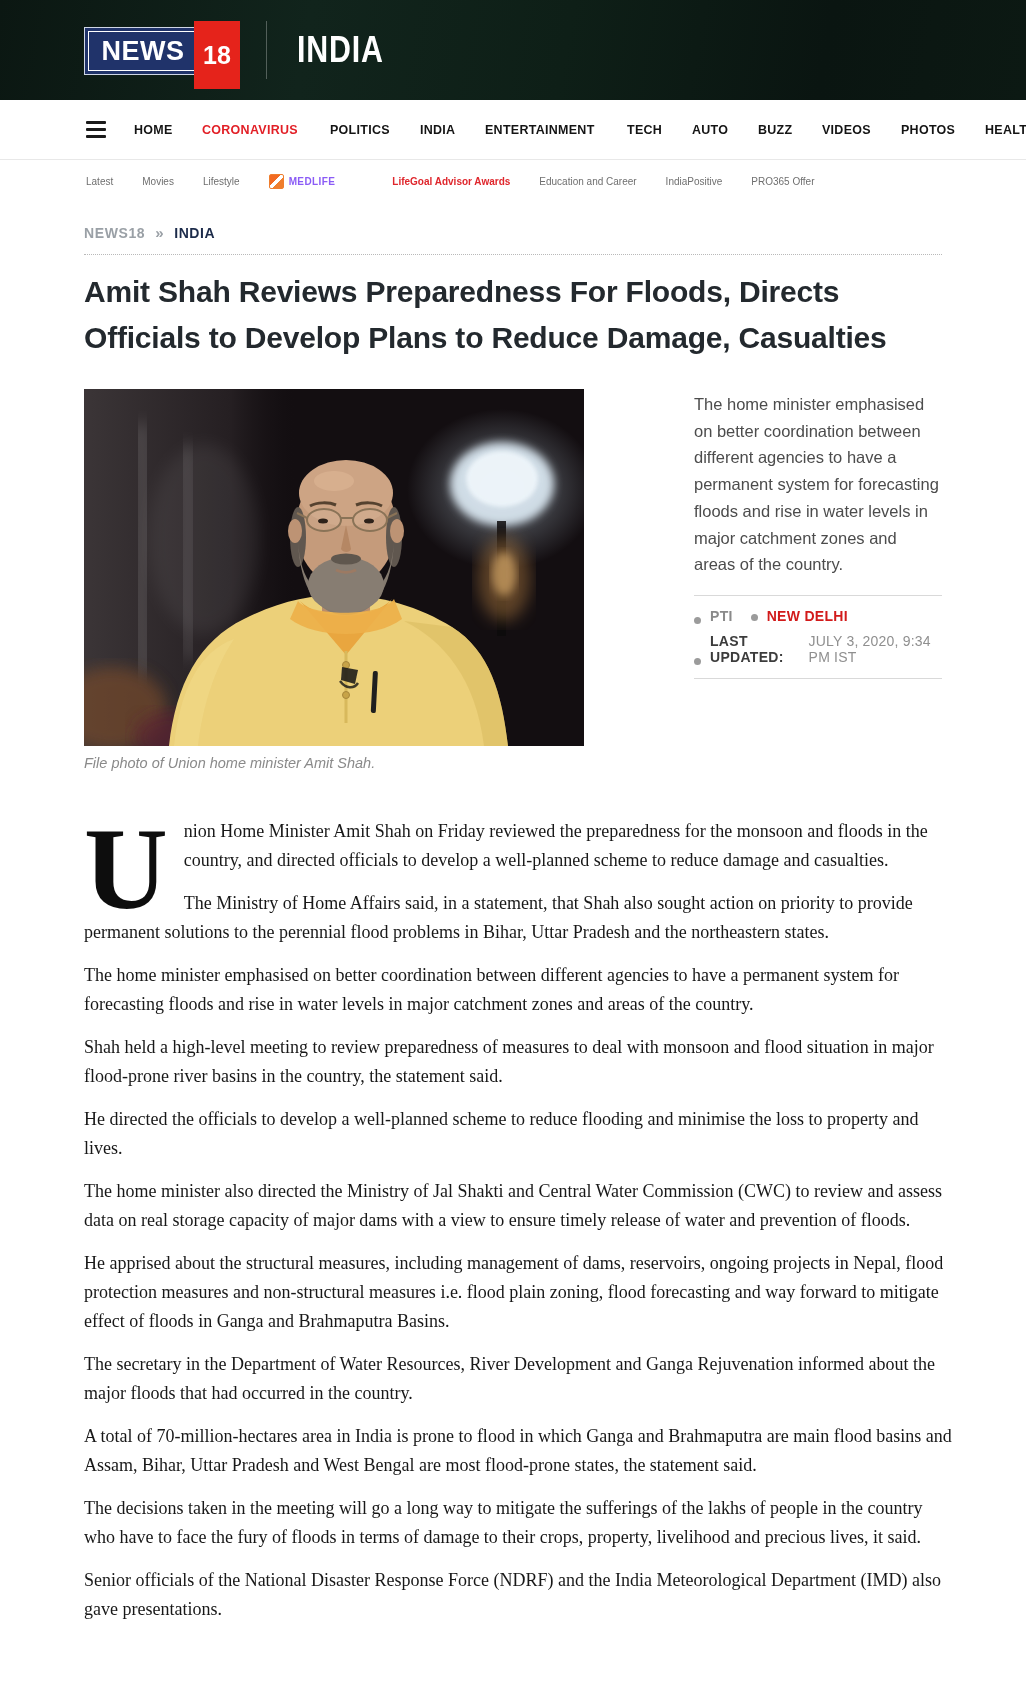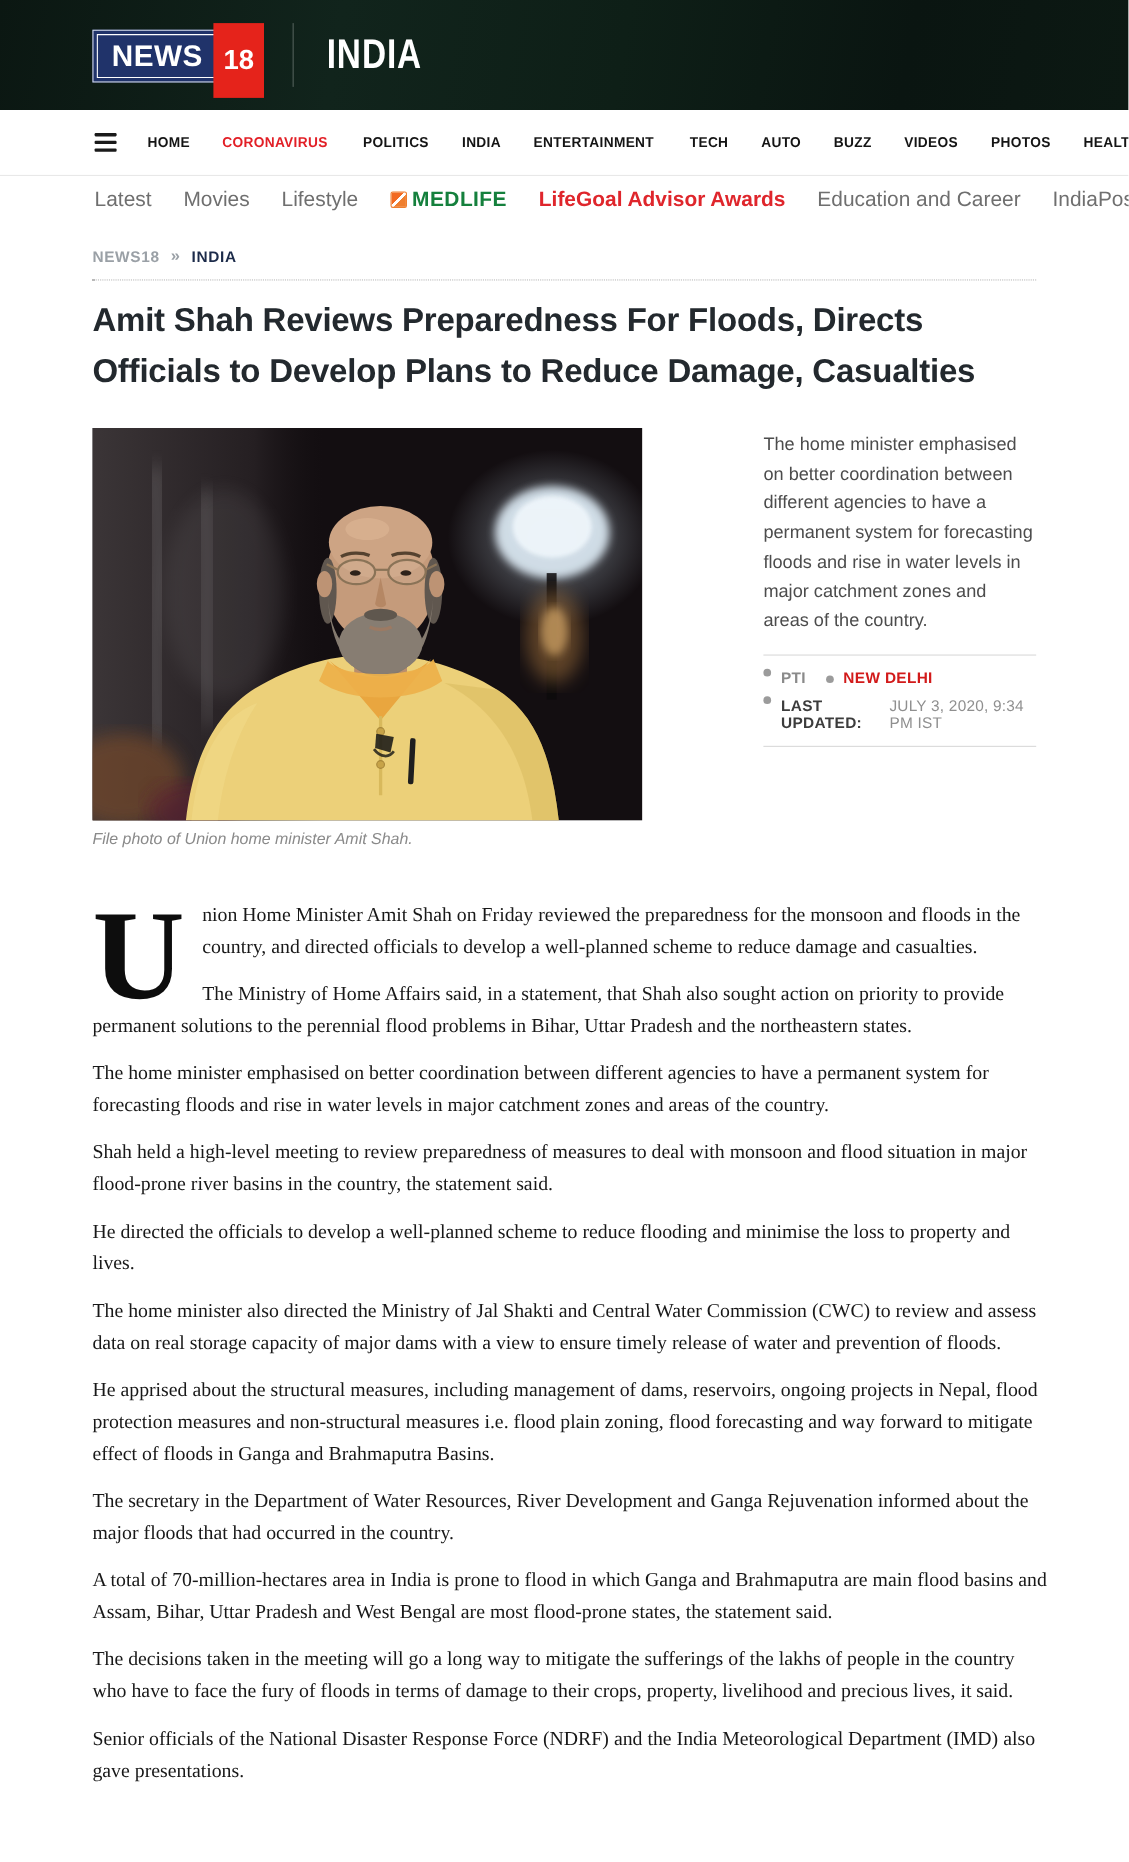--- a/index.html
+++ b/index.html
@@ -41,28 +41,28 @@
   .hamburger { width:20px; display:flex; flex-direction:column; gap:4px; cursor:pointer; flex:none; }
   .hamburger i { display:block; height:3px; background:#1a1a1a; border-radius:1px; }
   .nav-item {
     font-size:13px; font-weight:bold; color:#141414; letter-spacing:.3px;
     white-space:nowrap; cursor:pointer; transform:scale(.96,1); transform-origin:left;
   }
   .nav-item.red { color:#e21f26; }
 
   
   .subnav { height:43px; background:#fff; display:flex; align-items:center; padding-left:86px; gap:29px; }
-  .subnav-item { font-size:19px; color:#6f6f6f; white-space:nowrap; cursor:pointer; }
-  .subnav-item.medlife { color:#15803d; font-weight:bold; display:flex; align-items:center; gap:5px; letter-spacing:.4px; }
+  .subnav-item { font-size:10px; color:#6f6f6f; white-space:nowrap; cursor:pointer; }
+  .subnav-item.medlife { color:#8b5cf6; font-weight:bold; display:flex; align-items:center; gap:5px; letter-spacing:.4px; }
   .medlife-ic {
     width:15px; height:15px; border-radius:2px; flex:none;
     background:linear-gradient(135deg,#f26a22 0 42%,#ffffff 42% 58%,#ef7e2e 58% 100%);
     border:1px solid #ef7e2e;
   }
-  .subnav-item.lifegoal { color:#df262c; font-weight:bold; }
+  .subnav-item.lifegoal { color:#df262c; font-weight:bold;margin-left:28px; }
 
   
   .content { padding:0 84px; }
   .breadcrumb { margin-top:21px; display:flex; align-items:center; gap:10px;
     font-size:14px; font-weight:bold; letter-spacing:.6px; }
   .bc-site { color:#9aa0a6; cursor:pointer; }
   .bc-sep  { color:#9aa0a6; font-size:15px; }
   .bc-cur  { color:#1c2b4a; cursor:pointer; }
 
   .title-block { border-top:1px dotted #b9b9b9; margin-top:13px; width:858px; }
@@ -73,21 +73,21 @@
 
   .article-top { display:flex; margin-top:28px; }
   .figure { width:592px; flex:none; }
   .figure svg { display:block; }
   .caption { margin-top:9px; font-style:italic; color:#8a8a8a; font-size:14.5px; }
 
   .right-col { width:326px; margin-left:18px; padding-top:2px; }
   .summary { font-size:16.5px; line-height:1.62; color:#4c4c4c; }
   .byline-box { border-top:1px solid #d9d9d9; border-bottom:1px solid #d9d9d9;
     margin-top:17px; padding:12px 0 13px; }
-  .byline-row { display:flex; align-items:flex-start; margin-top:4px; }
+  .byline-row { display:flex; align-items:flex-end; margin-top:4px; }
   .byline-row:first-child { margin-top:0; }
   .dot { width:7px; height:7px; border-radius:50%; background:#9b9b9b; margin-right:9px; flex:none; }
   .src { color:#8a8a8a; font-weight:bold; font-size:14px; letter-spacing:.3px; cursor:pointer; }
   .loc { color:#d21a1a; font-weight:bold; font-size:14px; letter-spacing:.3px; margin-left:18px; cursor:pointer; }
   .loc .dot { display:inline-block; vertical-align:middle; }
   .lu-label { color:#3c3c3c; font-weight:bold; font-size:14px; letter-spacing:.3px; }
   .lu-value { color:#8f8f8f; font-size:14px; margin-left:10px; letter-spacing:.2px; }
 
   .body-text {
     margin-top:46px; width:872px;

